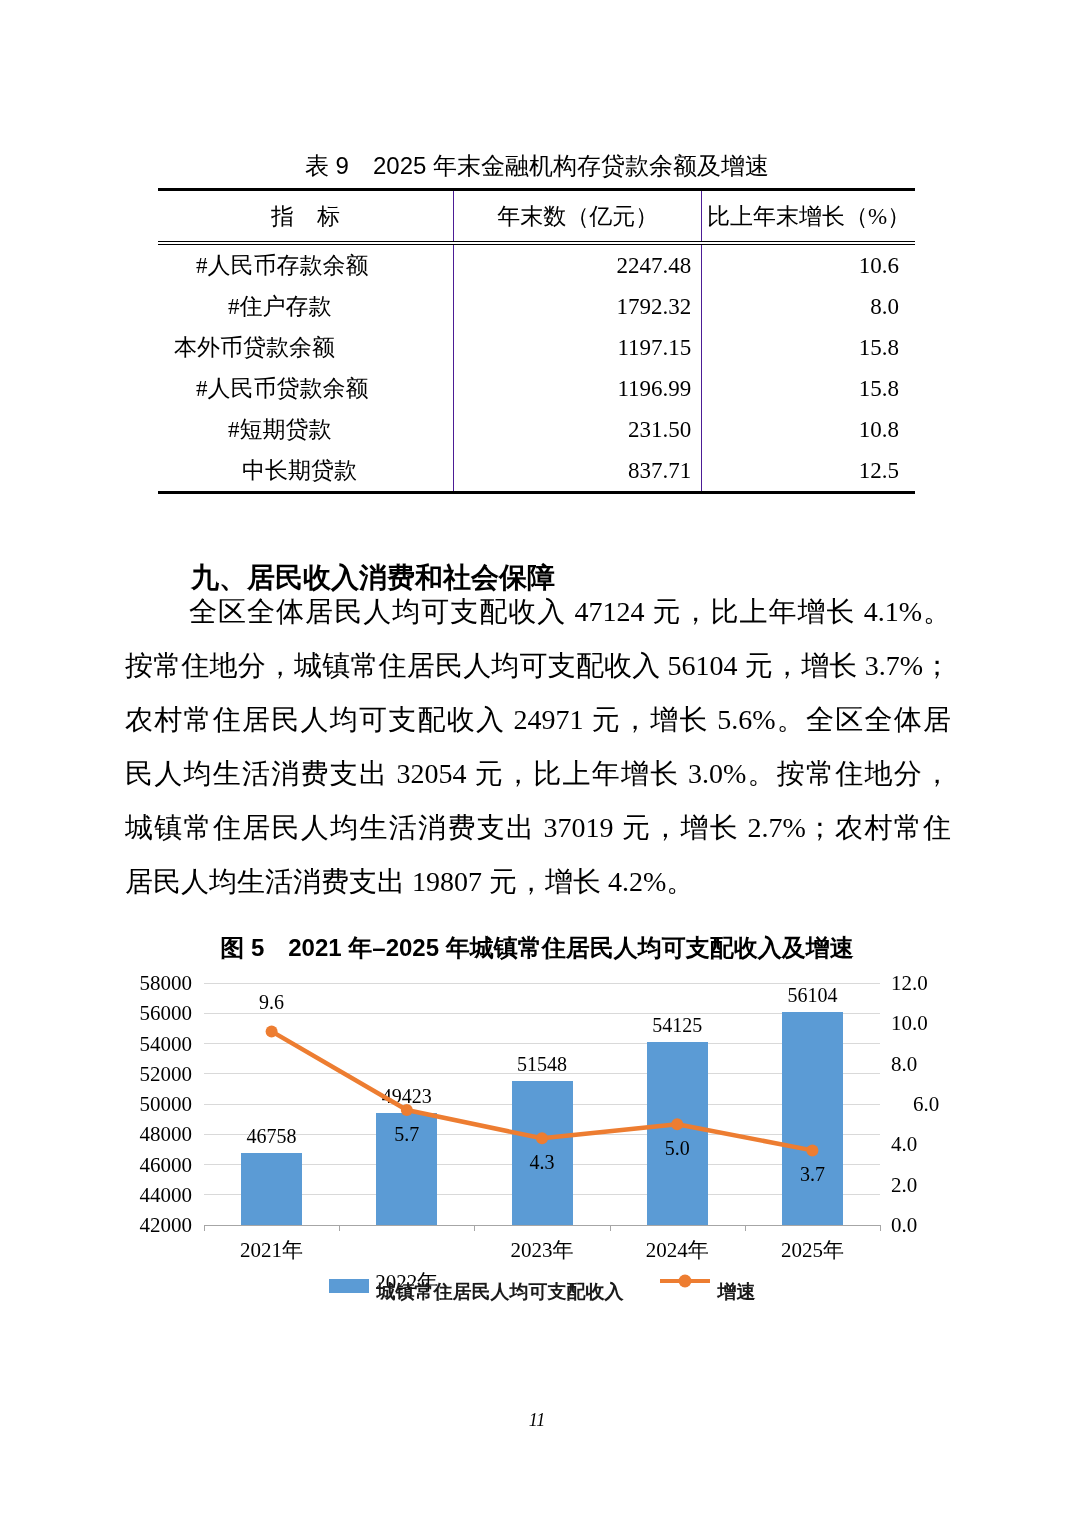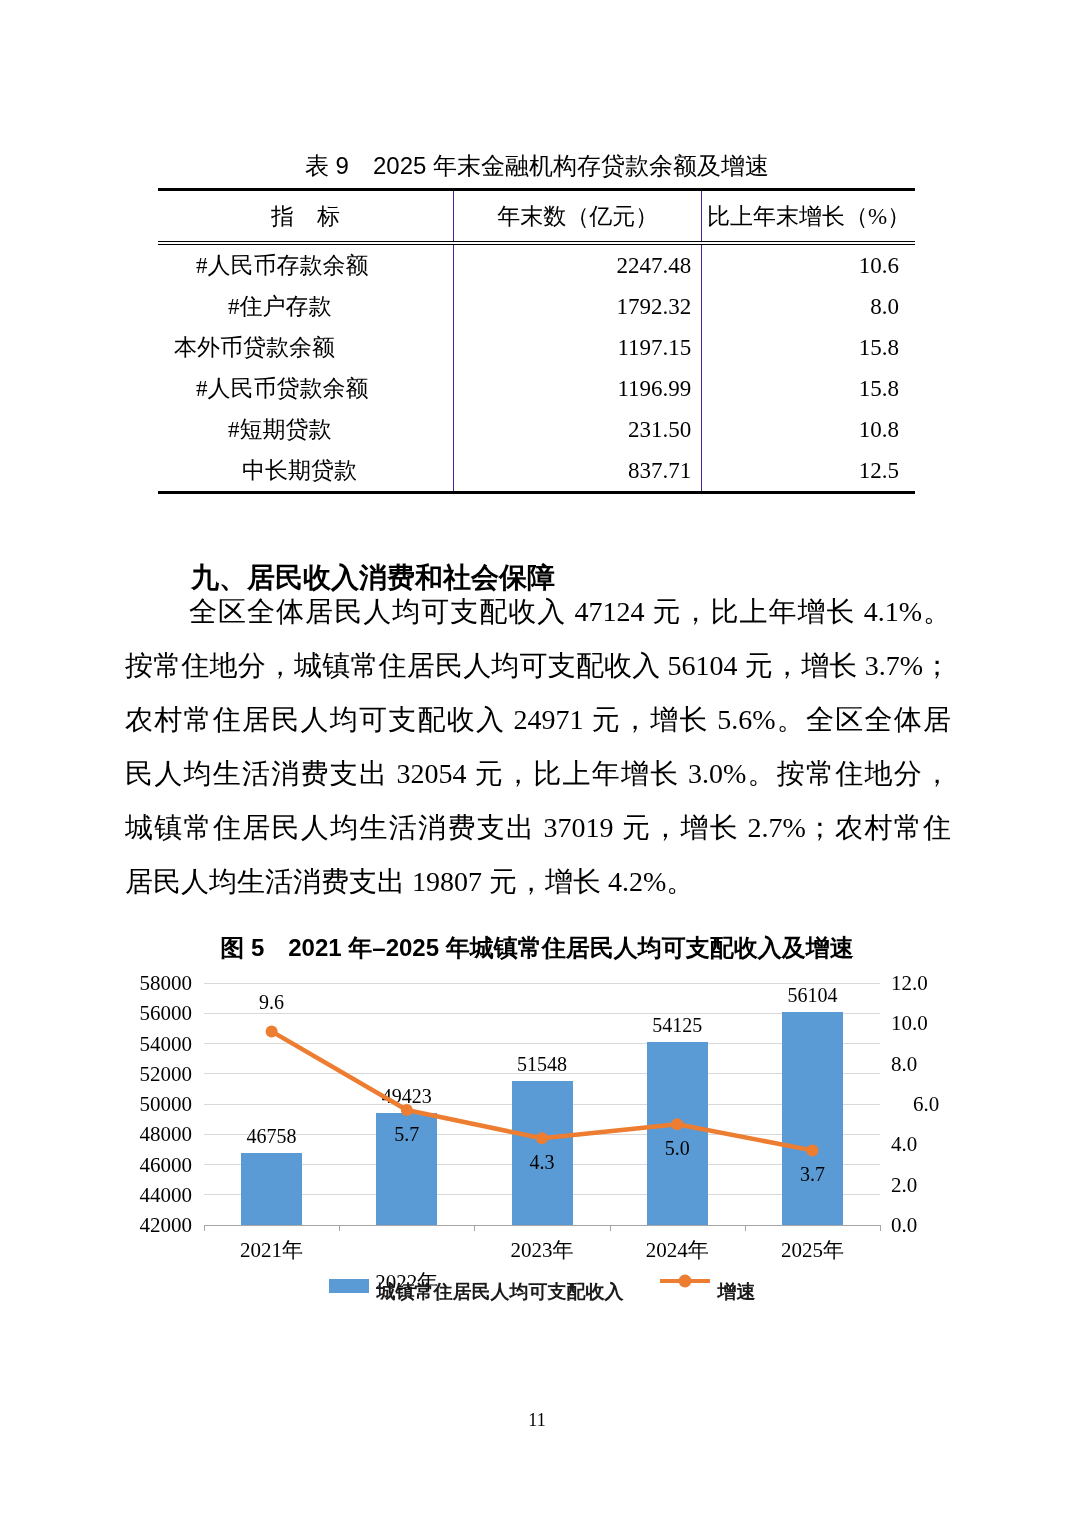--- a/index.html
+++ b/index.html
@@ -79,21 +79,21 @@
   .legend-item { display: flex; gap: 8px; }
   .swatch { display: inline-block; width: 40px; height: 14px; }
   .line-marker { display: inline-block; position: relative; width: 50px; height: 4px; }
   .line-marker .dot {
     position: absolute; left: 50%; top: 50%; width: 13px; height: 13px;
     transform: translate(-50%,-50%); border-radius: 50%;
   }
 
   .page-number {
     position: absolute; top: 1408px; left: 0; width: 100%;
-    text-align: center; font-size: 18px; line-height: 24px;
+    text-align: center; font-size: 18px; line-height: 24px; font-style: italic;
   }
 </style>
 </head>
 <body>
 
 <div class="page">
 
   <div class="table-title">表 9　2025 年末金融机构存贷款余额及增速</div>
 
   <table class="stat-table">

